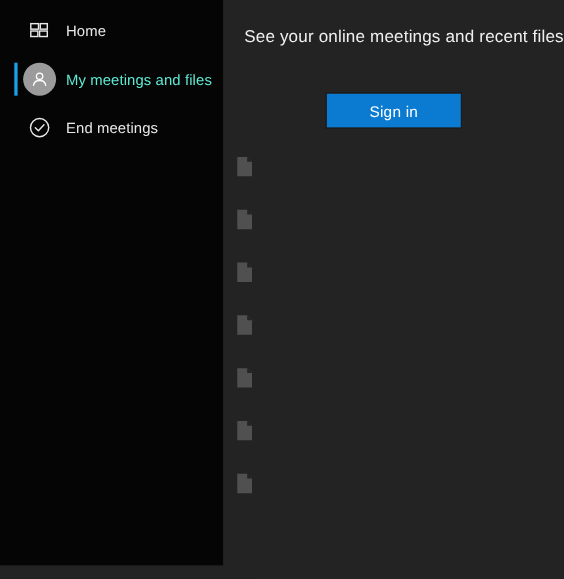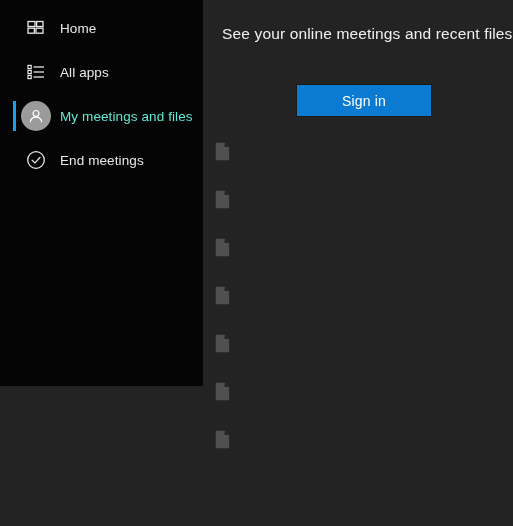--- a/index.html
+++ b/index.html
@@ -16,21 +16,21 @@
     position: relative;
     width: 513px;
     height: 526px;
     display: flex;
     background: #232323;
   }
 
   
   .sidebar {
     width: 203px;
-    height: 386px;
+    height: 514px;
     background: #050505;
     flex: 0 0 203px;
     padding-top: 6px;
     position: relative;
   }
 
   .nav-item {
     position: relative;
     height: 44px;
     display: flex;
@@ -96,21 +96,21 @@
     font-size: 15.5px;
     color: #f0f0f0;
     letter-spacing: .15px;
     white-space: nowrap;
   }
 
   .signin-btn {
     position: absolute;
     left: 94px;
     top: 85px;
-    width: 134px;
+    width: 122px;
     height: 31px;
     background: #0a7bd1;
     border: none;
     color: #ffffff;
     font-family: "Liberation Sans", sans-serif;
     font-size: 14px;
     letter-spacing: .2px;
     cursor: pointer;
     outline: 1px solid #1a1a1a;
   }
@@ -169,34 +169,20 @@
         <svg width="20" height="20" viewBox="0 0 20 20">
           <rect x="2" y="3.5" width="7" height="5" fill="none" stroke="#e8e8e8" stroke-width="1.3"></rect>
           <rect x="10.6" y="3.5" width="6.4" height="5" fill="none" stroke="#e8e8e8" stroke-width="1.3"></rect>
           <rect x="2" y="10.2" width="6.4" height="5" fill="none" stroke="#e8e8e8" stroke-width="1.3"></rect>
           <rect x="10" y="10.2" width="7" height="5" fill="none" stroke="#e8e8e8" stroke-width="1.3"></rect>
         </svg>
       </span>
       <span class="nav-label">Home</span>
     </div>
 
-    <div class="nav-item">
-
-      <span class="nav-icon">
-        <svg width="20" height="20" viewBox="0 0 20 20">
-          <rect x="2" y="3.4" width="3.2" height="3.2" fill="none" stroke="#e8e8e8" stroke-width="1.2"></rect>
-          <rect x="2" y="8.4" width="3.2" height="3.2" fill="none" stroke="#e8e8e8" stroke-width="1.2"></rect>
-          <rect x="2" y="13.4" width="3.2" height="3.2" fill="none" stroke="#e8e8e8" stroke-width="1.2"></rect>
-          <line x1="7.6" y1="5" x2="18" y2="5" stroke="#e8e8e8" stroke-width="1.3"></line>
-          <line x1="7.6" y1="10" x2="18" y2="10" stroke="#e8e8e8" stroke-width="1.3"></line>
-          <line x1="7.6" y1="15" x2="18" y2="15" stroke="#e8e8e8" stroke-width="1.3"></line>
-        </svg>
-      </span>
-      <span class="nav-label">All apps</span>
-    </div>
 
     <div class="nav-item selected">
       <span class="accent"></span>
       <span class="nav-icon">
         <span class="avatar">
           <svg width="18" height="18" viewBox="0 0 18 18">
             <circle cx="9" cy="6.4" r="2.9" fill="none" stroke="#ffffff" stroke-width="1.2"></circle>
             <path d="M3.4 14.6c.6-3 2.9-4.4 5.6-4.4s5 1.4 5.6 4.4" fill="none" stroke="#ffffff" stroke-width="1.2" stroke-linecap="round"></path>
           </svg>
         </span>

